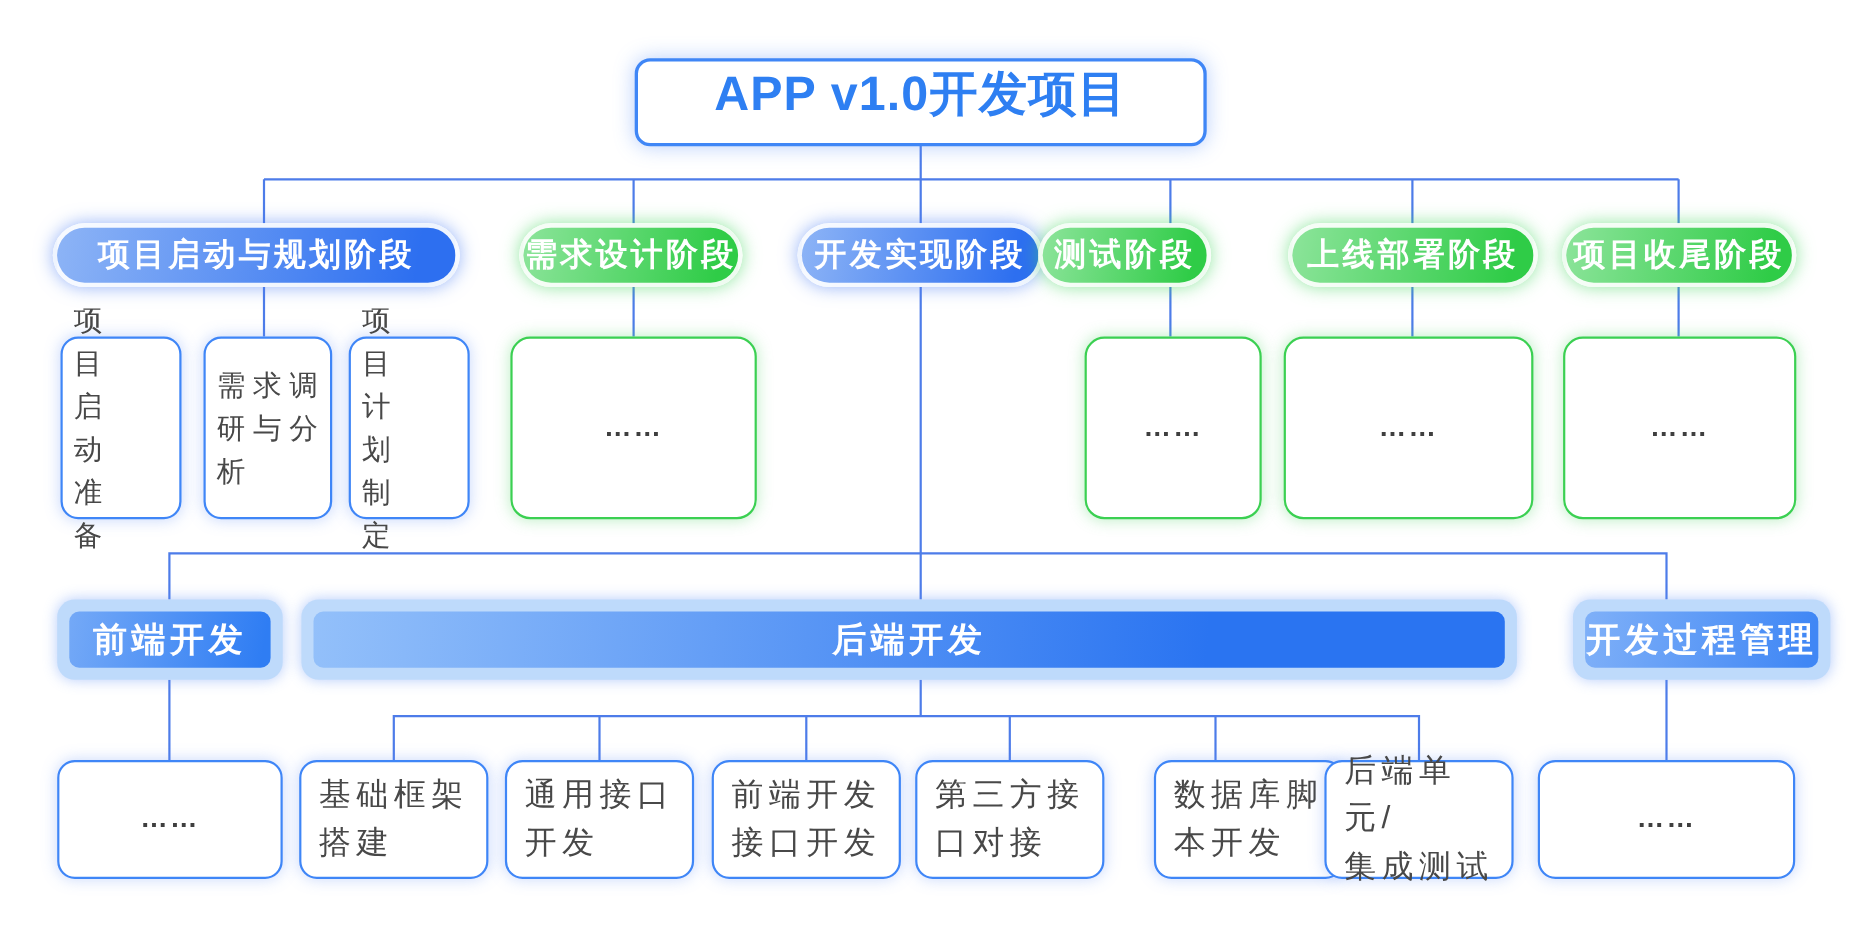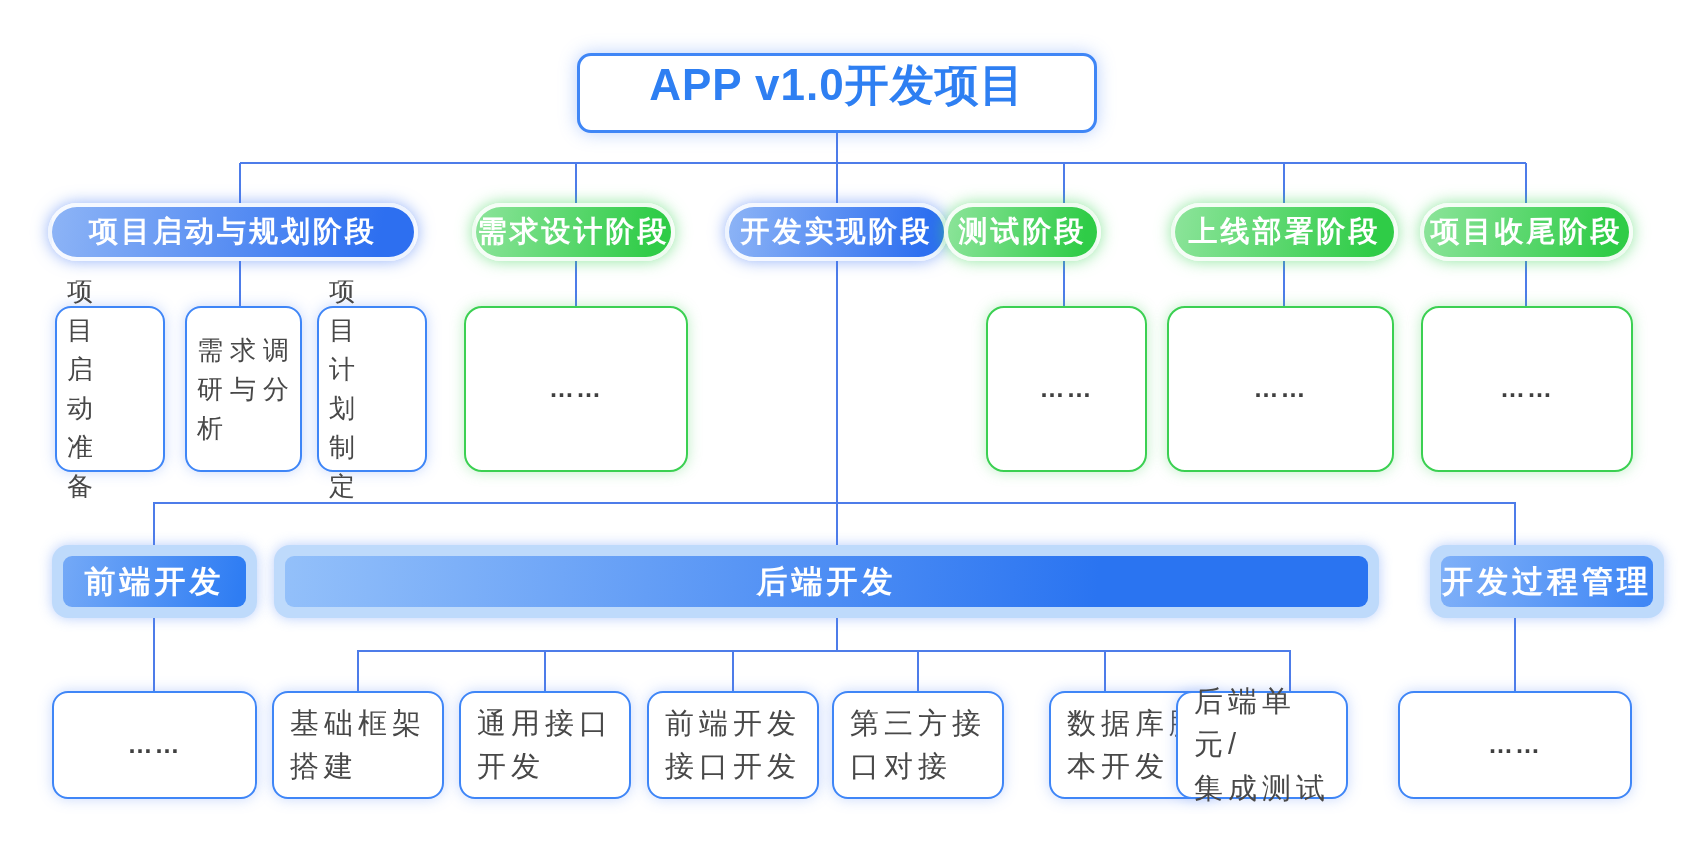--- a/index.html
+++ b/index.html
@@ -163,21 +163,21 @@
 接口开发</span>
     </div>
   <div class="card blue-border bottom" style="left:832px;  width:172px;">
     <span class="txt">第三方接
 口对接</span>
     </div>
   <div class="card blue-border bottom" style="left:1019px; width:172px;margin-left:30px;">
     <span class="txt">数据库脚
 本开发</span>
     </div>
-  <div class="card blue-border bottom" style="left:1176px; width:172px;">
+  <div class="card blue-border bottom" style="left:1204px; width:172px;">
     <span class="txt">后端单元/
 集成测试</span>
     </div>
   <div class="card blue-border bottom center" style="left:1398px; width:234px;">
     <span class="txt">……</span>
     </div>
 
 </div>
 
 </body></html>

